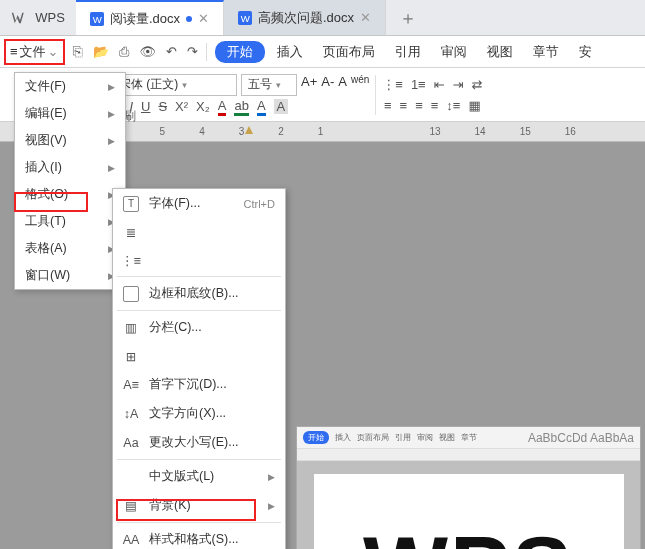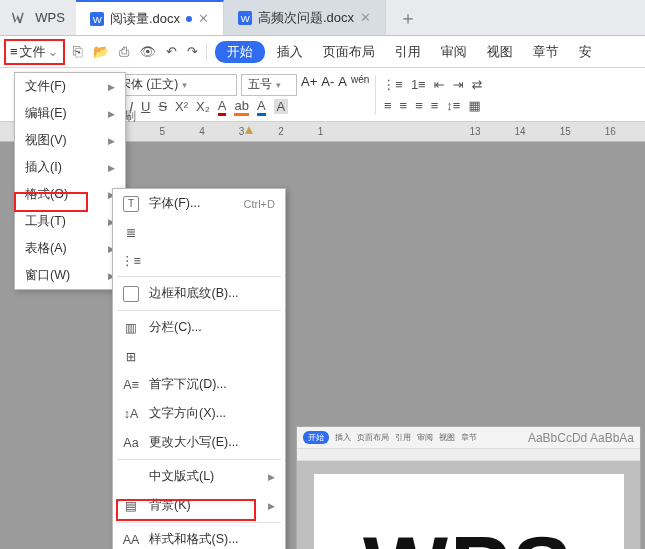--- a/index.html
+++ b/index.html
@@ -139,21 +139,21 @@
       <span style="font-size:10px">wén</span>
     </div>
     <div class="iconrow">
       <span style="font-weight:700">B</span>
       <span style="font-style:italic">I</span>
       <span style="text-decoration:underline">U</span>
       <span style="text-decoration:line-through">S</span>
       <span>X²</span>
       <span>X₂</span>
       <span style="border-bottom:3px solid #c00">A</span>
-      <span style="border-bottom:3px solid #f97316">ab</span>
+      <span style="border-bottom:3px solid #15803d">ab</span>
       <span style="border-bottom:3px solid #06c">A</span>
       <span style="background:#ddd;padding:0 3px">A</span>
     </div>
   </div>
   <div class="sep" style="width:1px;height:40px;background:#e0e0e0"></div>
   <div class="grp iconrow" style="flex-direction:column;gap:6px">
     <div class="iconrow">
       <span>⋮≡</span>
       <span>1≡</span>
       <span>⇤</span>
@@ -173,21 +173,21 @@
 <div class="fmtbrush">式刷</div>
 
 <div class="ruler">
   <span>6</span>
   <span>5</span>
   <span>4</span>
   <span>3</span>
   <span>2</span>
   <span>1</span>
   <span class="mk" style="left:245px"></span>
-  <span style="margin-left:112px">13</span>
+  <span style="margin-left:72px">13</span>
   <span>14</span>
   <span>15</span>
   <span>16</span>
 
 </div>
 
 <div class="workspace">
   <div class="preview">
     <div class="pribbon">
       <span style="background:#2f6cf0;color:#fff;padding:1px 5px;border-radius:6px">开始</span>

